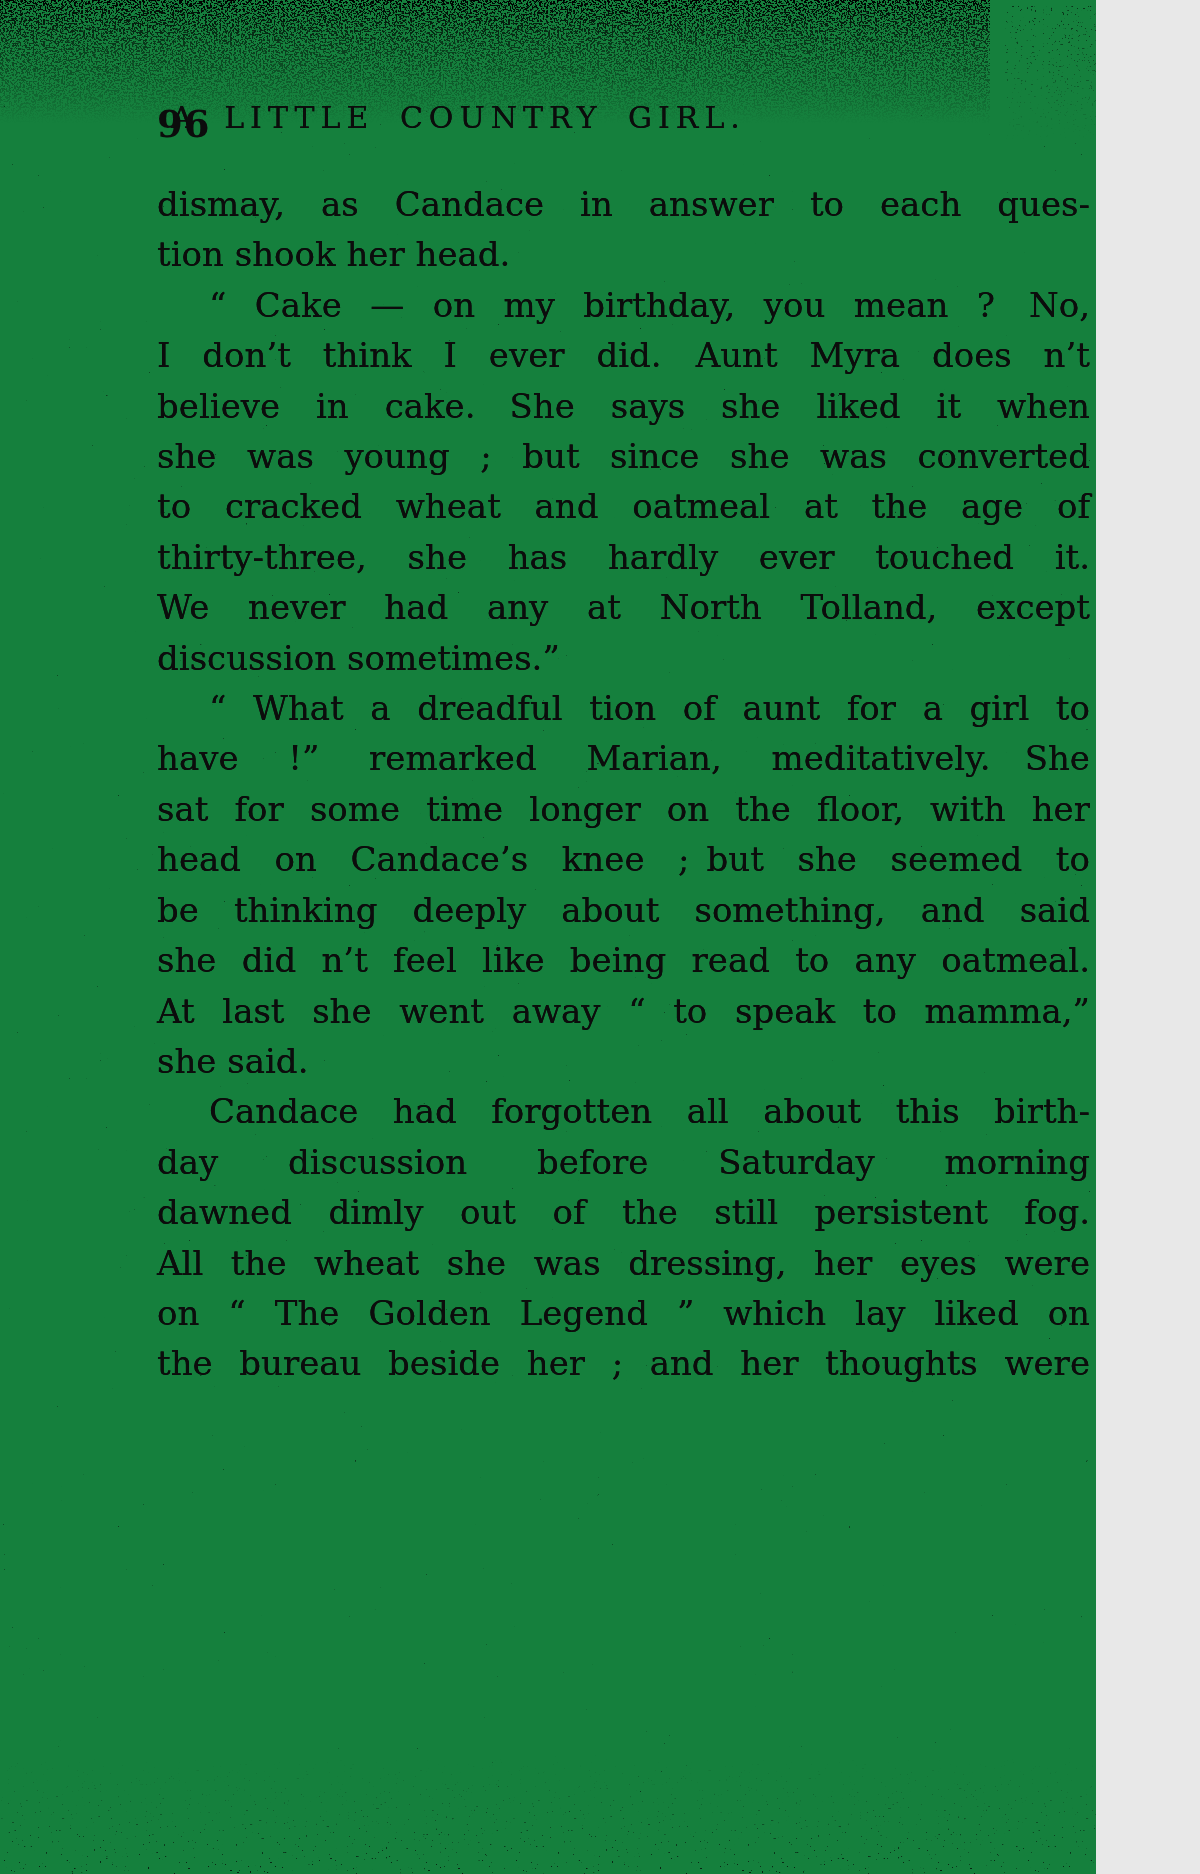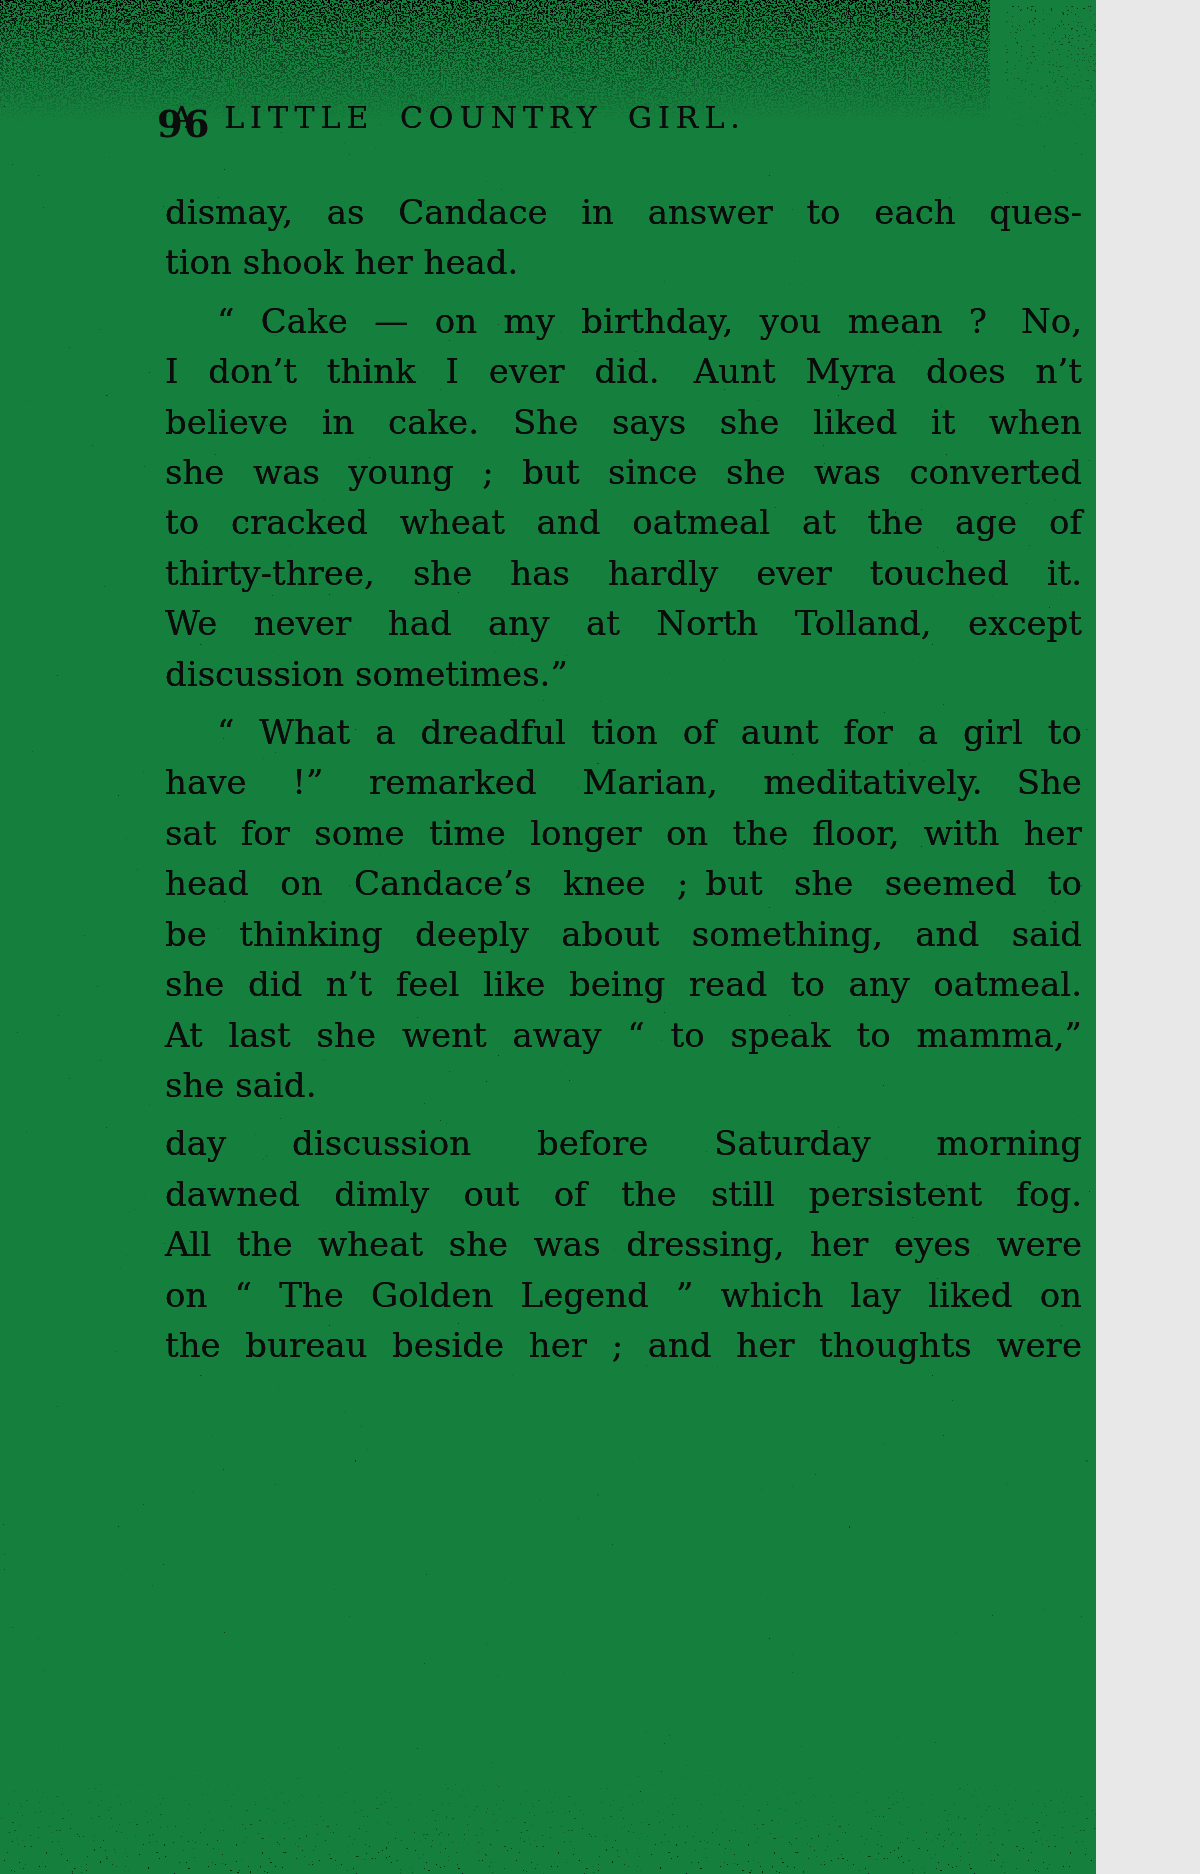--- a/index.html
+++ b/index.html
@@ -42,21 +42,21 @@
     letter-spacing:6px;word-spacing:10px;
     white-space:nowrap;
     text-shadow:0 0 .5px currentColor;
   }
   
   .textblock{
     position:absolute;left:157px;top:179px;width:933px;z-index:3;
     font-size:34px;line-height:50.4px;
     text-shadow:0 0 .45px currentColor;
   }
-  .para{margin:8px;padding:0;}
+  .para{margin:0;padding:0;}
   .line{
     text-align:justify;
     -moz-text-align-last:justify;
     text-align-last:justify;
     white-space:pre-wrap;
   }
   .line.first{text-indent:52px;}
   .line.last{-moz-text-align-last:left;text-align-last:left;}
 </style>
 </head>
@@ -132,20 +132,21 @@
       <div class="line">have !” remarked Marian, meditatively. She</div>
       <div class="line">sat for some time longer on the floor, with her</div>
       <div class="line">head on Candace’s knee ; but she seemed to</div>
       <div class="line">be thinking deeply about something, and said</div>
       <div class="line">she did n’t feel like being read to any oatmeal.</div>
       <div class="line">At last she went away “ to speak to mamma,”</div>
       <div class="line last">she said.</div>
     </div>
 
     <div class="para">
+      <div class="line first">Candace had forgotten all about this birth-</div>
       <div class="line">day discussion before Saturday morning</div>
       <div class="line">dawned dimly out of the still persistent fog.</div>
       <div class="line">All the wheat she was dressing, her eyes were</div>
       <div class="line">on “ The Golden Legend ” which lay liked on</div>
       <div class="line">the bureau beside her ; and her thoughts were</div>
     </div>
 
   </div>
 </div>
 

